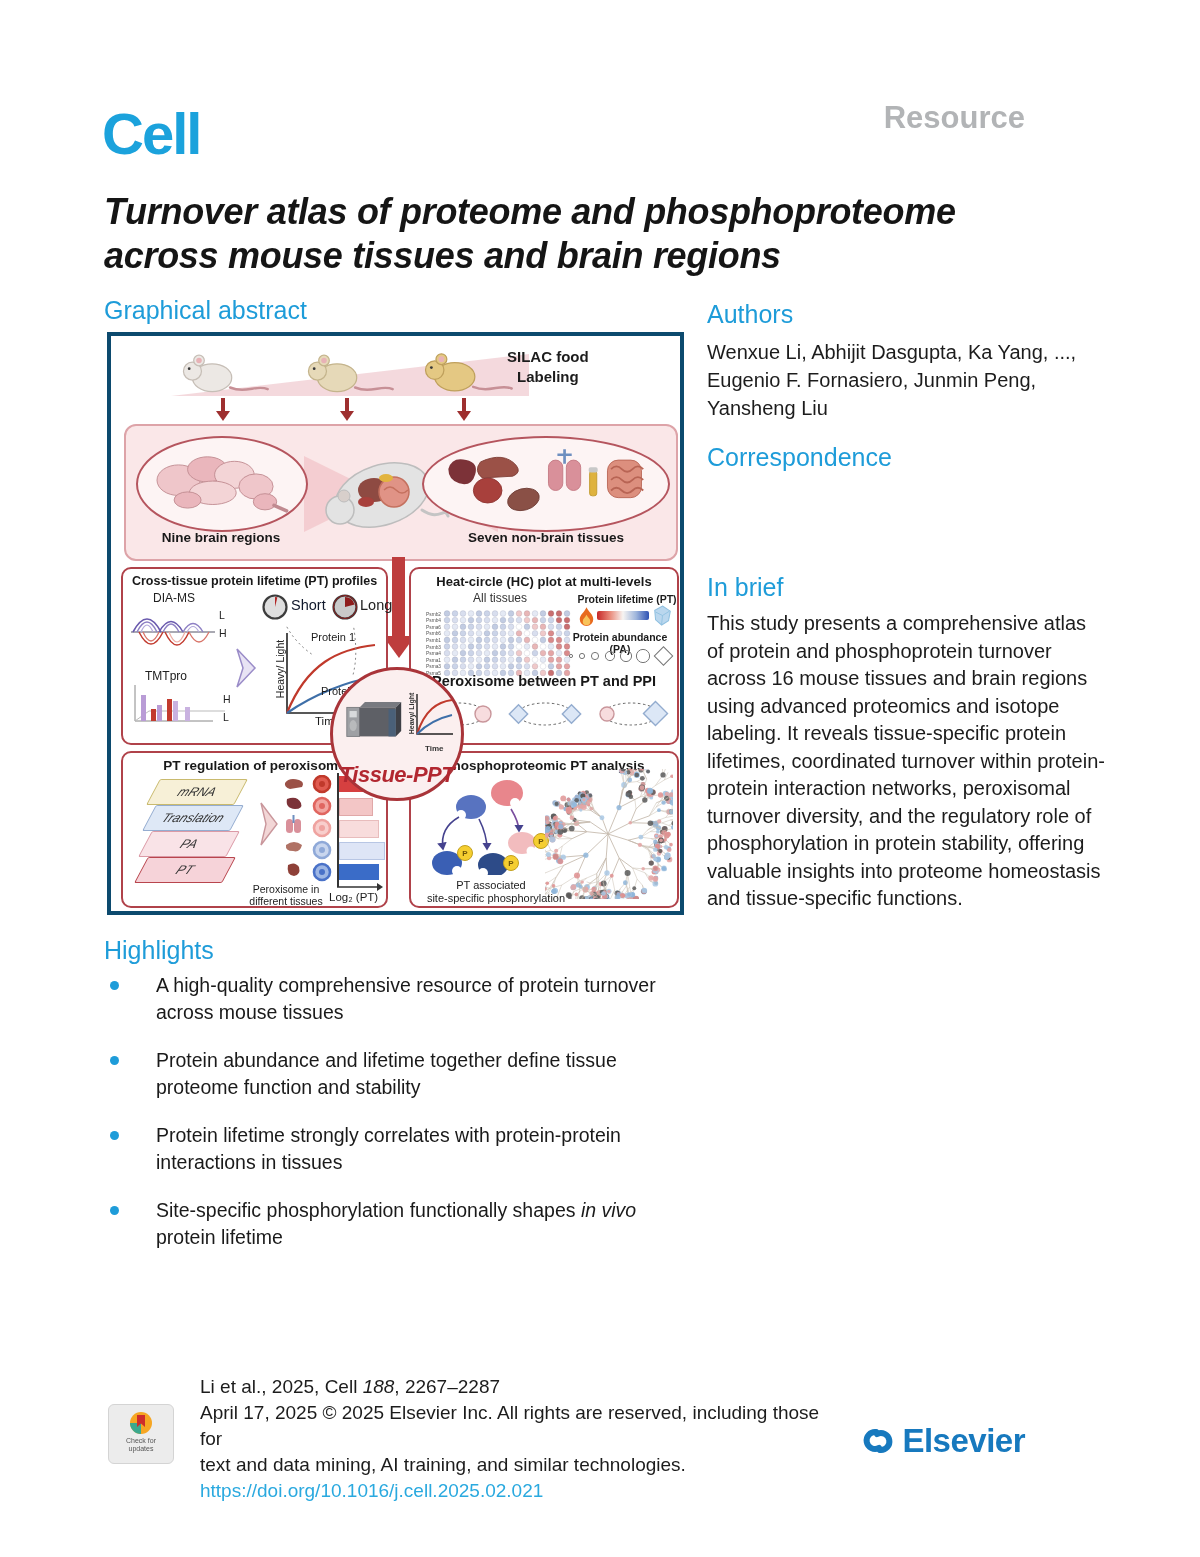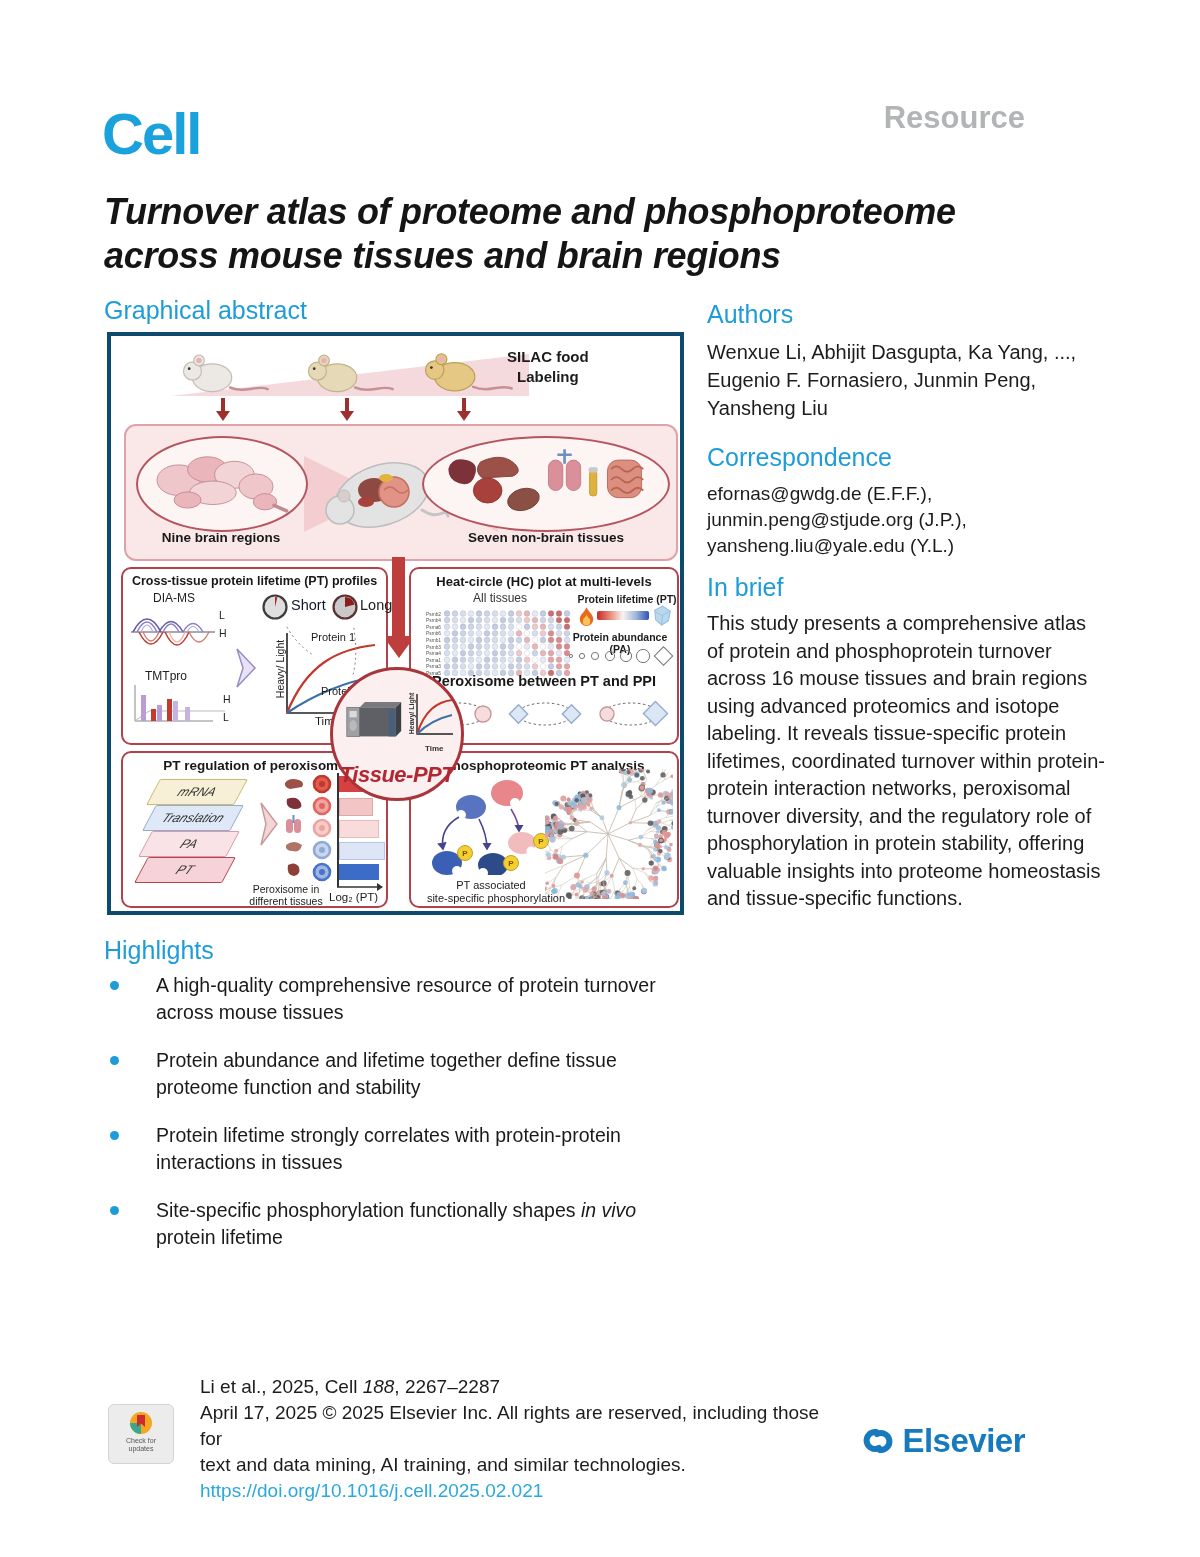--- a/index.html
+++ b/index.html
@@ -1766,25 +1766,20 @@
   </div>
 
   <div class="abs bluehead" style="left:707px;top:300px;">Authors</div>
   <div class="abs rcol-text" style="left:707px;top:338px;width:420px;">
     <div>Wenxue Li, Abhijit Dasgupta, Ka Yang, ...,</div>
     <div>Eugenio F. Fornasiero, Junmin Peng,</div>
     <div>Yansheng Liu</div>
   </div>
 
   <div class="abs bluehead" style="left:707px;top:443px;">Correspondence</div>
-  <div class="abs rcol-text" style="left:707px;top:481px;width:420px;font-size:19px;line-height:26px;">
-    <div>efornas@gwdg.de (E.F.F.),</div>
-    <div>junmin.peng@stjude.org (J.P.),</div>
-    <div>yansheng.liu@yale.edu (Y.L.)</div>
-  </div>
 
   <div class="abs bluehead" style="left:707px;top:573px;">In brief</div>
   <div class="abs rcol-text" style="left:707px;top:610px;width:400px;line-height:27.5px;">This study presents a comprehensive atlas of protein and phosphoprotein turnover across 16 mouse tissues and brain regions using advanced proteomics and isotope labeling. It reveals tissue-specific protein lifetimes, coordinated turnover within protein-protein interaction networks, peroxisomal turnover diversity, and the regulatory role of phosphorylation in protein stability, offering valuable insights into proteome homeostasis and tissue-specific functions.</div>
 
   <div class="abs bluehead" style="left:104px;top:936px;">Highlights</div>
   <div class="abs" style="left:104px;top:972px;width:590px;">
     <div class="hl-item">
       <div class="hl-dot"></div>
       <div class="hl-text"><span>A high-quality comprehensive resource of protein turnover across mouse tissues</span><i></i><span></span></div>
     </div>

